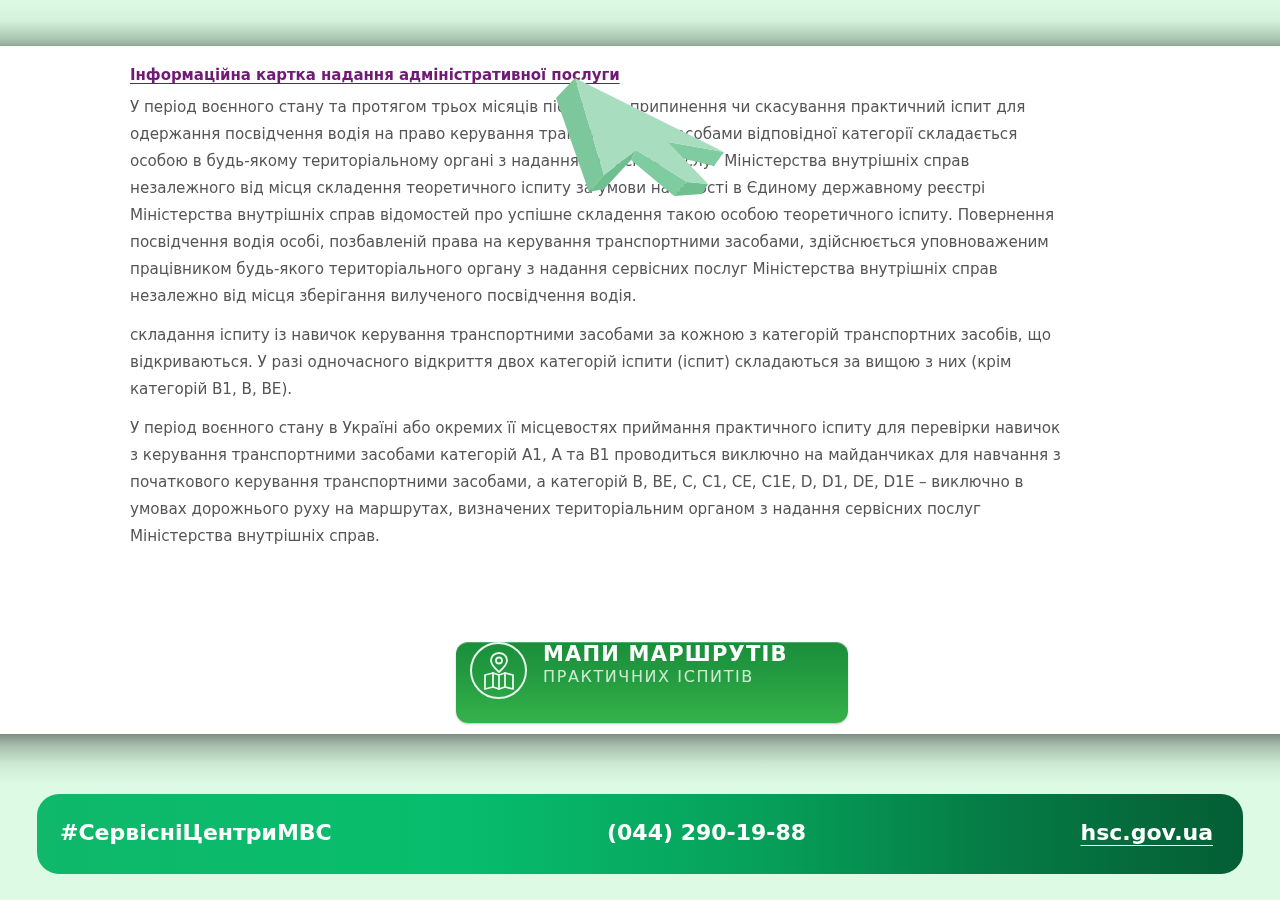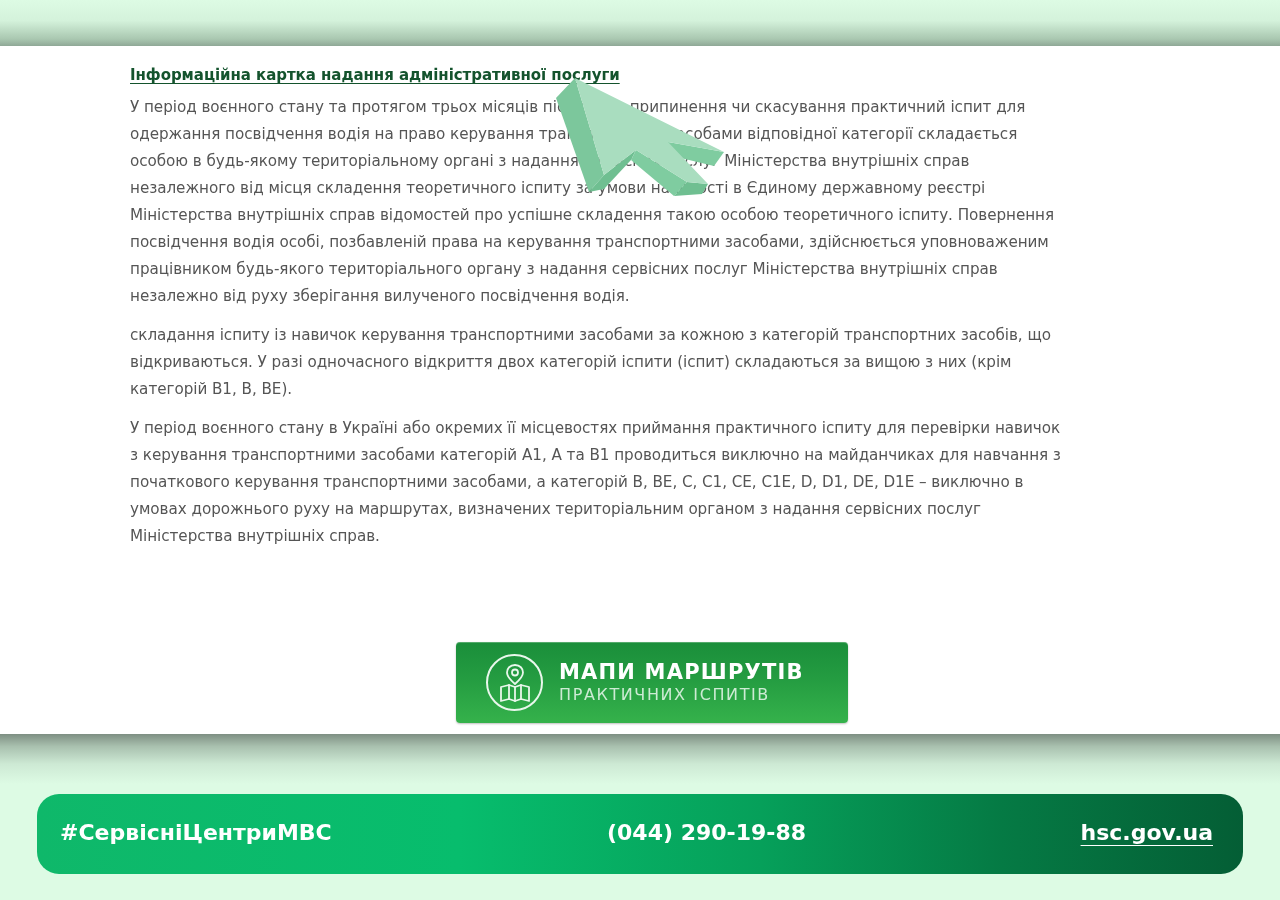--- a/index.html
+++ b/index.html
@@ -23,38 +23,37 @@
   }
   .content {
     position: absolute; left: 130px; top: 62px; width: 1050px;
     color: #555555;
     font-size: 15.2px;
     line-height: 27px;
     letter-spacing: -0.05px;
   }
   .info-link {
     display: inline-block;
-    color: #14532d;
+    color: #701a75;
     font-weight: bold;
     text-decoration: underline;
     text-underline-offset: 3px;
     font-size: 15px;
     margin-bottom: 5px;
   }
   .para { margin-bottom: 12px; }
   .para .line { display: block; white-space: nowrap; }
 
   .maps-button {
     position: absolute; left: 456px; top: 642px; width: 392px; height: 81px;
-    border-radius: 4px;
+    border-radius: 12px;
     background: linear-gradient(to bottom, #1A8E3A 0%, #249C41 45%, #35B24B 100%);
     box-shadow: inset 0 1px 0 rgba(255,255,255,0.25), 0 1px 2px rgba(0,0,0,0.25);
-    display: flex; align-items: center;
+    display: flex; align-items: flex-start;
     cursor: pointer;
-    padding-left: 16px;
   }
   .maps-icon-circle {
     margin-left: 14px;
     width: 57px; height: 57px;
     border: 2px solid #E9F7EC;
     border-radius: 50%;
     display: flex; align-items: center; justify-content: center;
   }
   .maps-text { margin-left: 16px; display: flex; flex-direction: column; }
   .maps-title {
@@ -98,21 +97,21 @@
   <a class="info-link">Інформаційна картка надання адміністративної послуги</a>
 
   <div class="para">
     <span class="line">У період воєнного стану та протягом трьох місяців після його припинення чи скасування практичний іспит для</span>
     <span class="line">одержання посвідчення водія на право керування транспортними засобами відповідної категорії складається</span>
     <span class="line">особою в будь-якому територіальному органі з надання сервісних послуг Міністерства внутрішніх справ</span>
     <span class="line">незалежного від місця складення теоретичного іспиту за умови наявності в Єдиному державному реєстрі</span>
     <span class="line">Міністерства внутрішніх справ відомостей про успішне складення такою особою теоретичного іспиту. Повернення</span>
     <span class="line">посвідчення водія особі, позбавленій права на керування транспортними засобами, здійснюється уповноваженим</span>
     <span class="line">працівником будь-якого територіального органу з надання сервісних послуг Міністерства внутрішніх справ</span>
-    <span class="line">незалежно від руху зберігання вилученого посвідчення водія.</span>
+    <span class="line">незалежно від місця зберігання вилученого посвідчення водія.</span>
   </div>
 
   <div class="para">
     <span class="line">складання іспиту із навичок керування транспортними засобами за кожною з категорій транспортних засобів, що</span>
     <span class="line">відкриваються. У разі одночасного відкриття двох категорій іспити (іспит) складаються за вищою з них (крім</span>
     <span class="line">категорій В1, В, ВЕ).</span>
   </div>
 
   <div class="para">
     <span class="line">У період воєнного стану в Україні або окремих її місцевостях приймання практичного іспиту для перевірки навичок</span>

